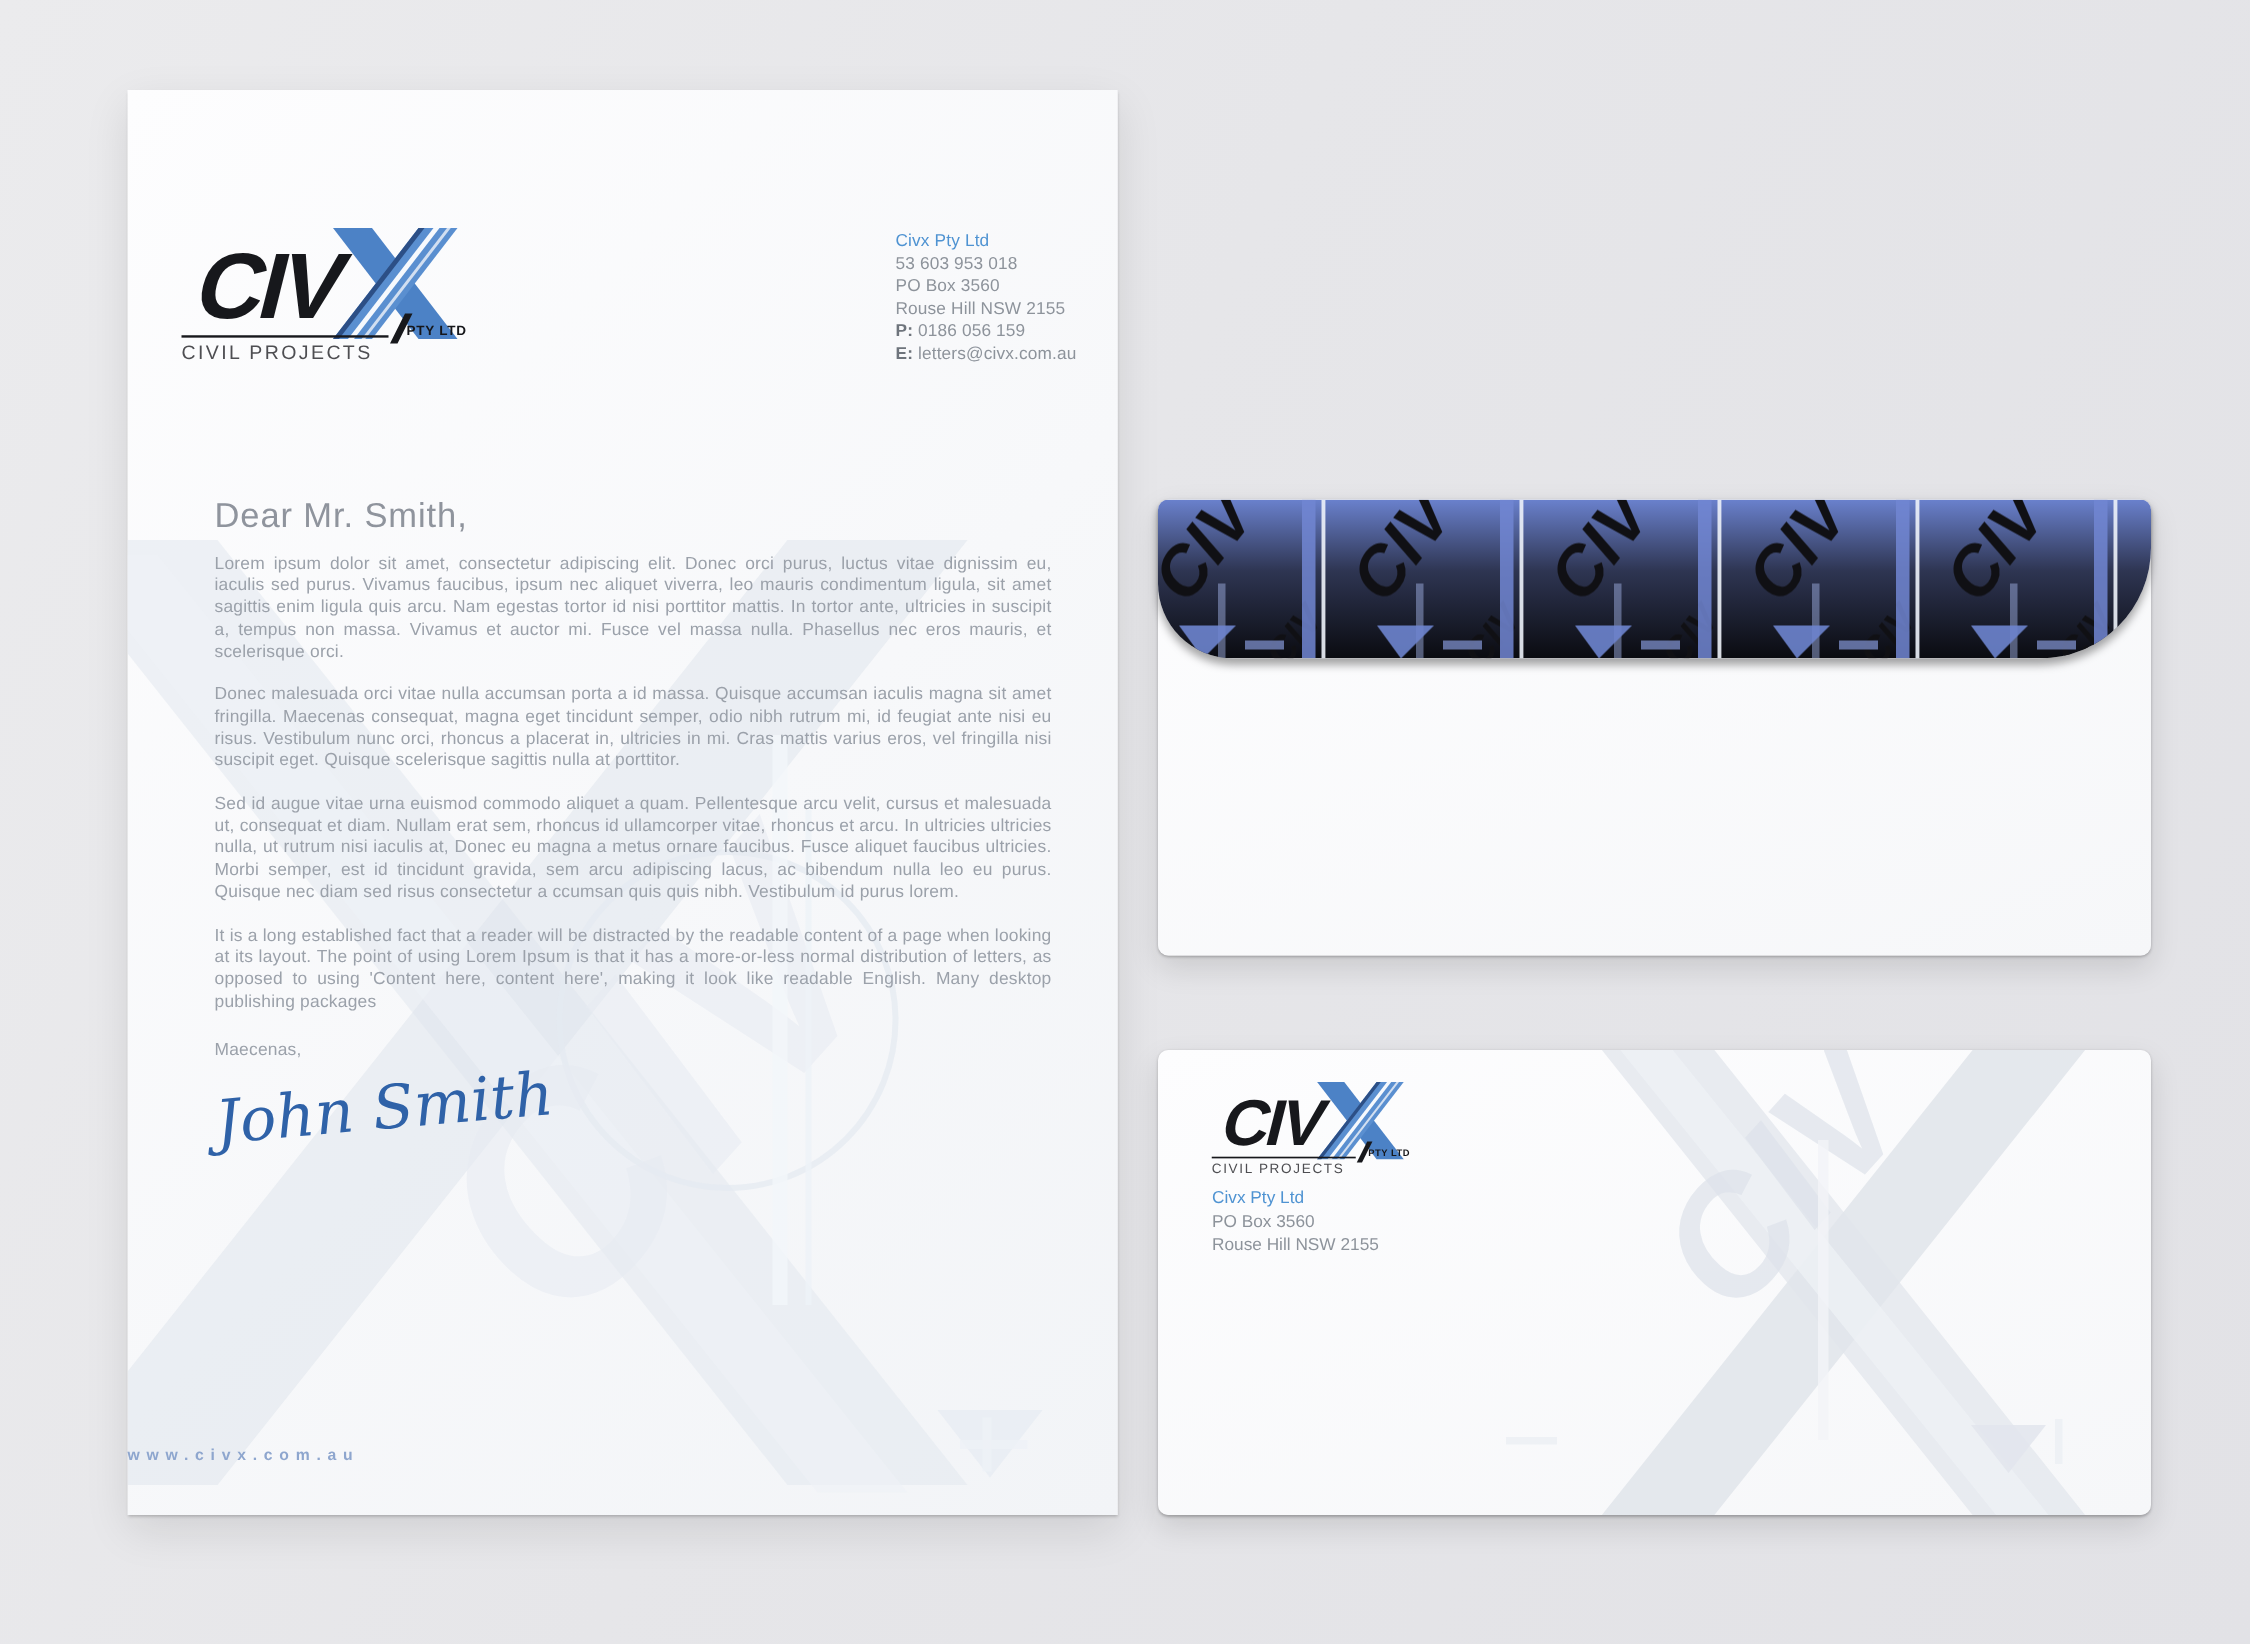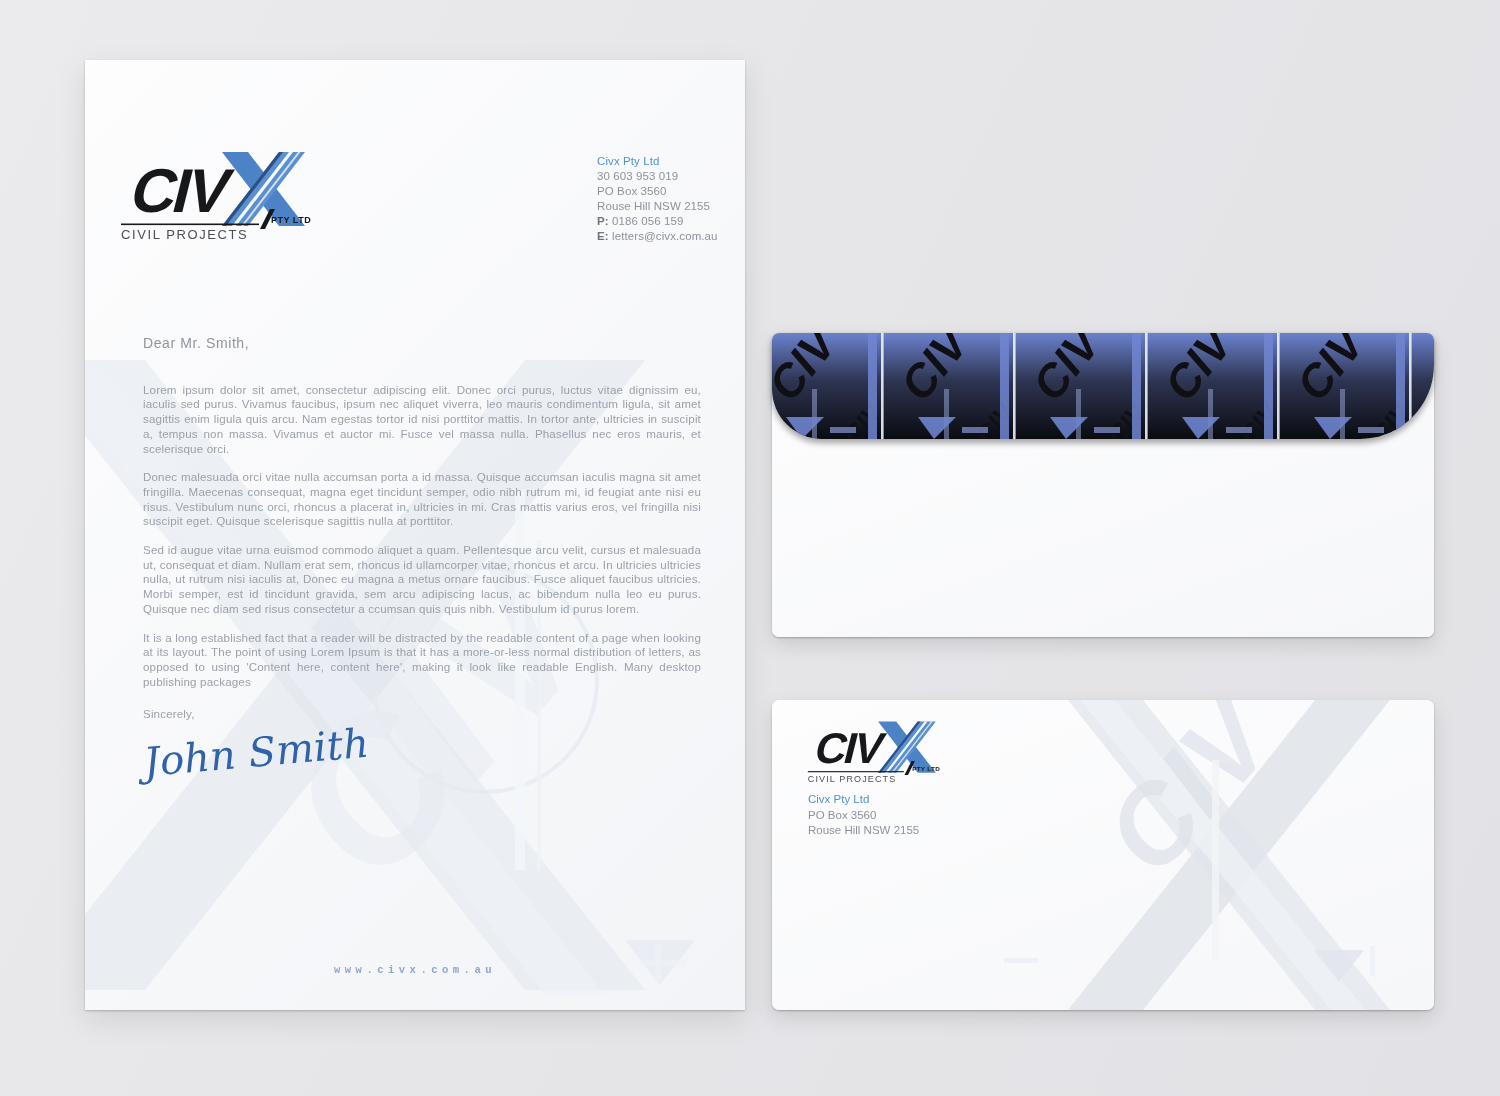--- a/index.html
+++ b/index.html
@@ -26,28 +26,28 @@
     position:absolute; left:512px; top:94px; width:145px;
     font-size:11.5px; line-height:15px; color:#8d939b; letter-spacing:.1px;
   }
   .contact-company { color:#4f93d2; }
   .contact-label { font-weight:bold; color:#6e747c; }
 
   .letter-body {
     position:absolute; left:58px; top:276px; width:558px;
     font-size:11.6px; line-height:14.7px; color:#9ba1aa; letter-spacing:.15px;
   }
-  .greeting { font-size:14px; font-weight:400; color:#8f949d; letter-spacing:.6px; margin-bottom:32px; }
+  .greeting { font-size:23px; font-weight:400; color:#8f949d; letter-spacing:.6px; margin-bottom:18px; }
   .letter-body p { text-align:justify; margin-bottom:14px; }
   .closing { margin-top:18px; }
   .signature-wrap { margin-top:4px; margin-left:-6px; }
 
   .website {
-    position:absolute; left:0; right:0; bottom:34px; text-align:center;
-    font-size:10.5px; letter-spacing:4.5px; color:#8ea6ce; font-weight:bold;font-family:Liberation Mono, monospace;
+    position:absolute; left:0; right:0; bottom:34px; text-align:left;
+    font-size:10.5px; letter-spacing:4.5px; color:#8ea6ce; font-weight:bold;
   }
 
   
   .envelope {
     position:absolute; left:772px; width:662px;
     background:linear-gradient(160deg,#fdfdfe 0%,#f6f7f9 100%);
     border-radius:7px;
     box-shadow:0 1px 2px rgba(0,0,0,.25), 0 8px 20px rgba(0,0,0,.12);
   }
   .envelope.back  { top:333px; height:304px; }
@@ -111,34 +111,34 @@
 
         <rect x="2" y="73.5" width="138" height="1.6" fill="#17181c"></rect>
         <polygon points="141,79 151,59 156,59 146,79" fill="#17181c"></polygon>
         <text x="152" y="73" font-size="9" font-weight="bold" fill="#15161a" font-family="Liberation Sans, sans-serif" letter-spacing="0.5">PTY LTD</text>
         <text x="2" y="89" font-size="13" fill="#4e4e52" letter-spacing="1.6" font-family="Liberation Sans, sans-serif">CIVIL PROJECTS</text>
       </svg>
     </div>
 
     <div class="contact-block">
       <div class="contact-company">Civx Pty Ltd</div>
-      <div>30 603 953 019</div>
+      <div>53 603 953 018</div>
       <div>PO Box 3560</div>
       <div>Rouse Hill NSW 2155</div>
       <div><span class="contact-label">P:</span> <span>0186 056 159</span></div>
       <div><span class="contact-label">E:</span> <span>letters@civx.com.au</span></div>
     </div>
 
     <div class="letter-body">
       <div class="greeting">Dear Mr. Smith,</div>
       <p>Lorem ipsum dolor sit amet, consectetur adipiscing elit. Donec orci purus, luctus vitae dignissim eu, iaculis sed purus. Vivamus faucibus, ipsum nec aliquet viverra, leo mauris condimentum ligula, sit amet sagittis enim ligula quis arcu. Nam egestas tortor id nisi porttitor mattis. In tortor ante, ultricies in suscipit a, tempus non massa. Vivamus et auctor mi. Fusce vel massa nulla. Phasellus nec eros mauris, et scelerisque orci.</p>
       <p>Donec malesuada orci vitae nulla accumsan porta a id massa. Quisque accumsan iaculis magna sit amet fringilla. Maecenas consequat, magna eget tincidunt semper, odio nibh rutrum mi, id feugiat ante nisi eu risus. Vestibulum nunc orci, rhoncus a placerat in, ultricies in mi. Cras mattis varius eros, vel fringilla nisi suscipit eget. Quisque scelerisque sagittis nulla at porttitor.</p>
       <p>Sed id augue vitae urna euismod commodo aliquet a quam. Pellentesque arcu velit, cursus et malesuada ut, consequat et diam. Nullam erat sem, rhoncus id ullamcorper vitae, rhoncus et arcu. In ultricies ultricies nulla, ut rutrum nisi iaculis at, Donec eu magna a metus ornare faucibus. Fusce aliquet faucibus ultricies. Morbi semper, est id tincidunt gravida, sem arcu adipiscing lacus, ac bibendum nulla leo eu purus. Quisque nec diam sed risus consectetur a ccumsan quis quis nibh. Vestibulum id purus lorem.</p>
       <p>It is a long established fact that a reader will be distracted by the readable content of a page when looking at its layout. The point of using Lorem Ipsum is that it has a more-or-less normal distribution of letters, as opposed to using 'Content here, content here', making it look like readable English. Many desktop publishing packages</p>
-      <div class="closing">Sincerely,</div>
+      <div class="closing">Maecenas,</div>
       <div class="signature-wrap">
         <svg width="240" height="72" viewBox="0 0 240 72">
           <text x="8" y="50" font-size="40" font-family="DejaVu Serif, serif" font-style="italic" fill="#2f62a8" transform="rotate(-5 10 50)">John Smith</text>
         </svg>
       </div>
     </div>
 
     <div class="website">www.civx.com.au</div>
   </div>
 

